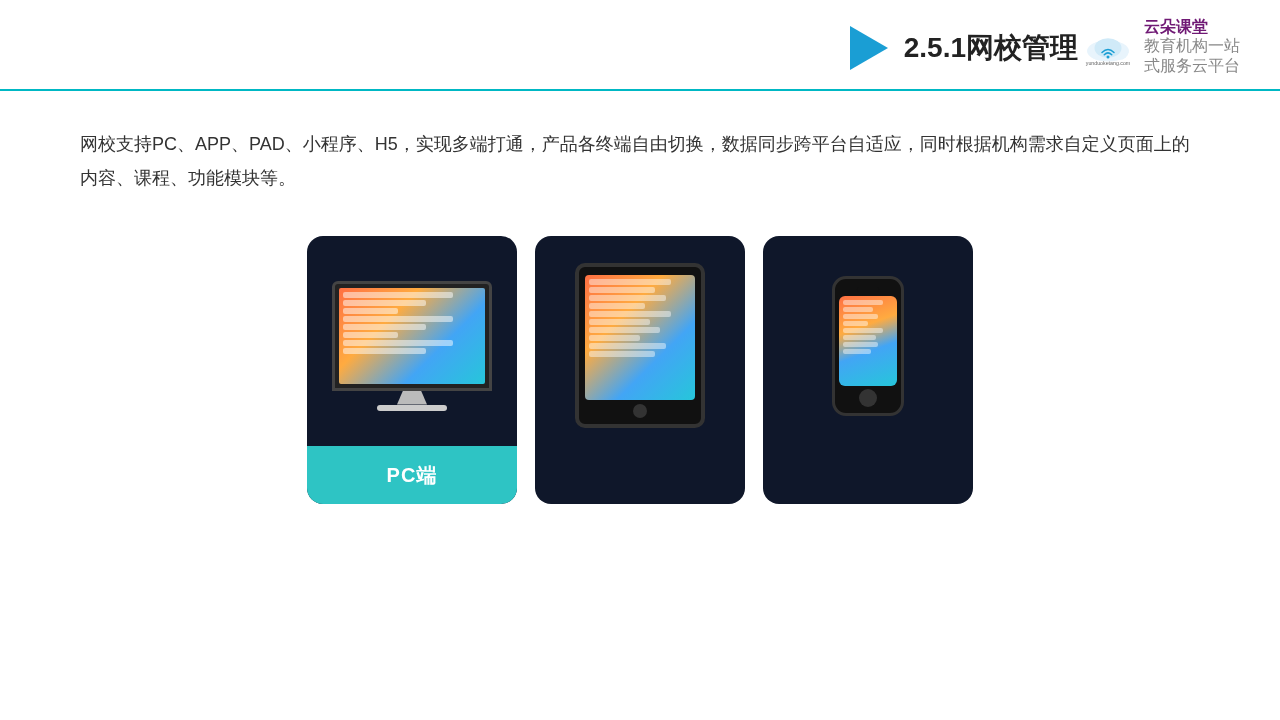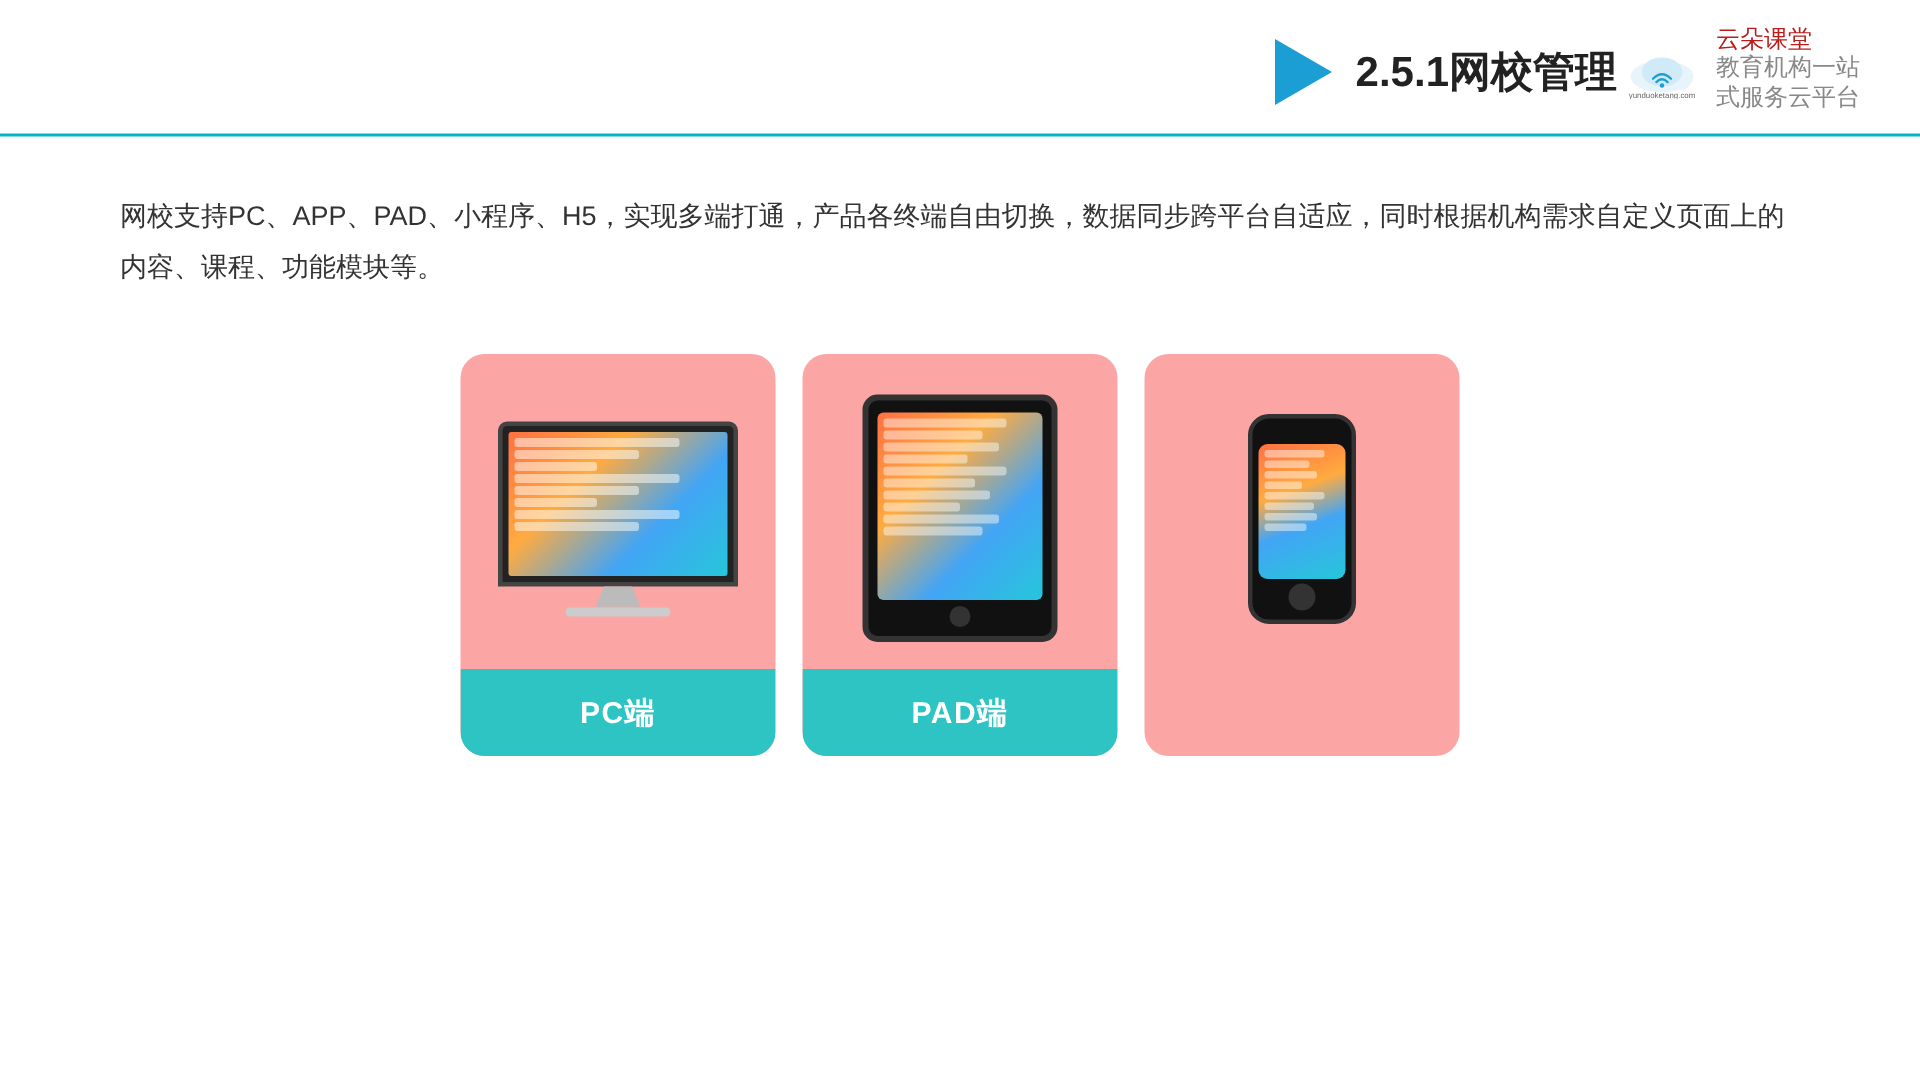--- a/index.html
+++ b/index.html
@@ -62,21 +62,21 @@
 
     
     .cards-area {
       display: flex;
       justify-content: center;
       gap: 18px;
       padding: 20px 50px 20px 50px;
     }
 
     .card {
-      background: #fca5a5;
+      background: #0f172a;
       border-radius: 16px;
       display: flex;
       flex-direction: column;
       align-items: center;
       overflow: hidden;
       width: 210px;
     }
 
     .card-image-area {
       width: 100%;
@@ -245,21 +245,21 @@
         <ellipse cx="55" cy="30" rx="12" ry="10" fill="#e8f4fc"></ellipse>
         <ellipse cx="40" cy="24" rx="18" ry="13" fill="#d0eaf8"></ellipse>
 
         <path d="M32 30 Q40 22 48 30" stroke="#1a9ed4" stroke-width="2" fill="none" stroke-linecap="round"></path>
         <path d="M35 33 Q40 28 45 33" stroke="#1a9ed4" stroke-width="2" fill="none" stroke-linecap="round"></path>
         <circle cx="40" cy="36" r="2" fill="#1a9ed4"></circle>
 
         <text x="40" y="47" text-anchor="middle" font-size="7" fill="#666" font-family="Arial">yunduoketang.com</text>
       </svg>
       <div style="display:flex;flex-direction:column;align-items:flex-start;margin-left:2px;">
-        <span style="font-size:16px;font-weight:400;color:#b91c1c;line-height:1.1;">云朵课堂</span>
+        <span style="font-size:16px;font-weight:700;color:#701a75;line-height:1.1;">云朵课堂</span>
         <span style="font-size:16px;color:#888;line-height:1.3;white-space:pre-line;">教育机构一站<br>式服务云平台</span>
       </div>
     </div>
   </div>
 </div>
 
 <div class="description">
   <p>网校支持PC、APP、PAD、小程序、H5，实现多端打通，产品各终端自由切换，数据同步跨平台自适应，同时根据机构需求自定义页面上的内容、课程、功能模块等。</p>
 </div>
 
@@ -299,21 +299,20 @@
           <div class="tablet-row" style="width:80%"></div>
           <div class="tablet-row" style="width:60%"></div>
           <div class="tablet-row" style="width:70%"></div>
           <div class="tablet-row" style="width:50%"></div>
           <div class="tablet-row" style="width:75%"></div>
           <div class="tablet-row" style="width:65%"></div>
         </div>
         <div class="tablet-home"></div>
       </div>
     </div>
-    <div class="card-label">PAD端</div>
   </div>
 
   <div class="card">
     <div class="card-image-area">
       <div class="phone-mockup">
         <div class="phone-notch"></div>
         <div class="phone-screen">
           <div class="phone-row" style="width:80%"></div>
           <div class="phone-row" style="width:60%"></div>
           <div class="phone-row" style="width:70%"></div>

